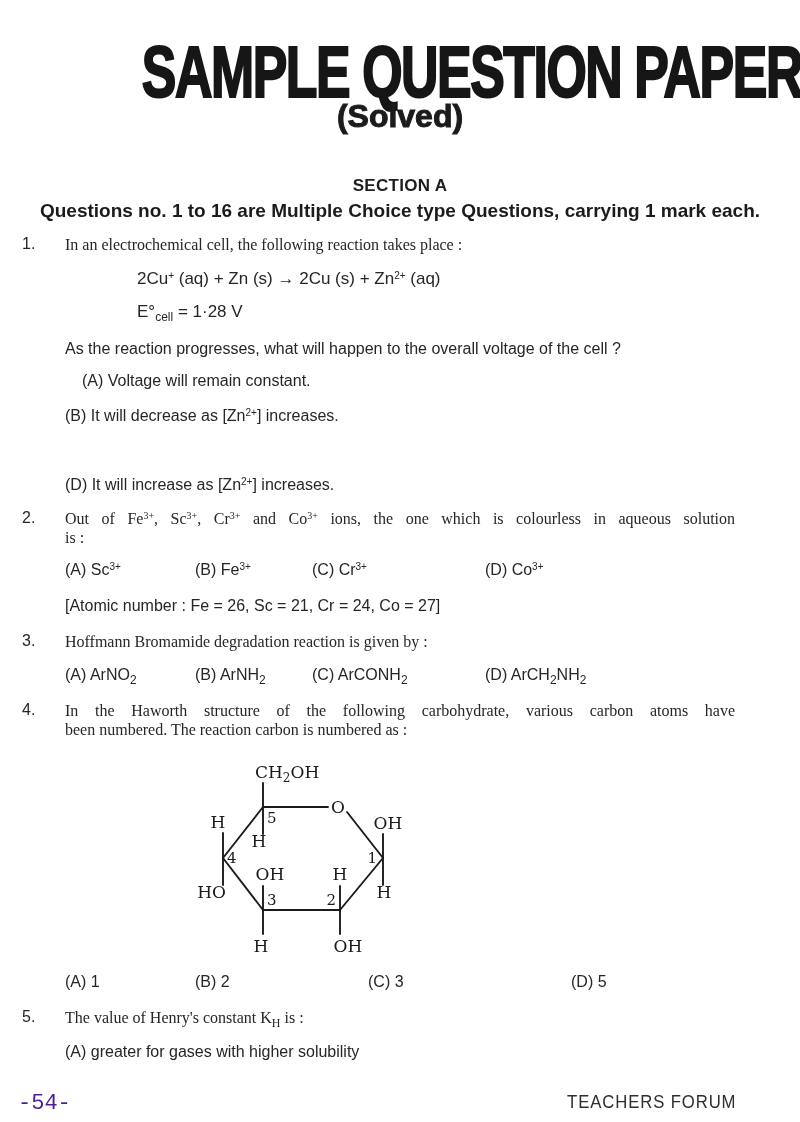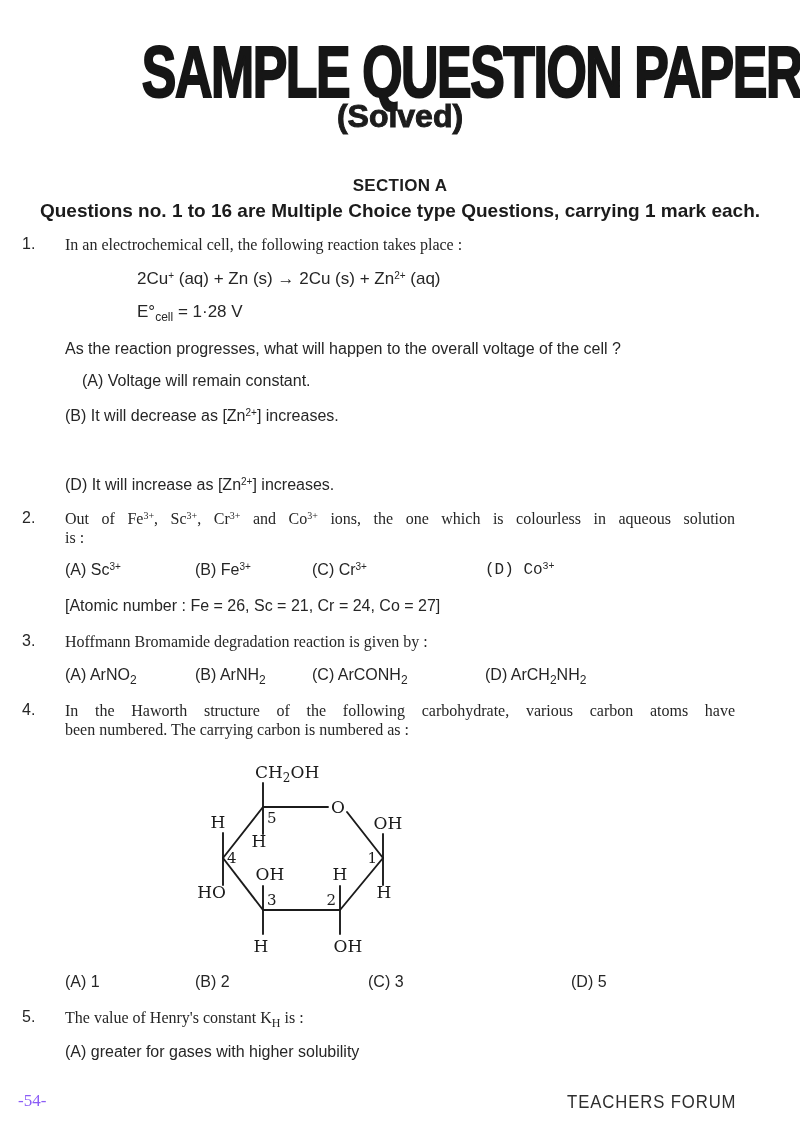--- a/index.html
+++ b/index.html
@@ -23,21 +23,21 @@
   .q{left:0;width:800px;}
   .qnum{position:absolute;left:22px;top:0;font-size:16px;}
   .qbody{position:absolute;left:65px;top:0;width:670px;font-size:16px;line-height:19px;font-family:Liberation Serif, serif;}
   .para{font-size:16px;line-height:19px;}
   .eq{font-size:17px;}
   .jline{display:block;width:670px;text-align:justify;text-align-last:justify;white-space:nowrap;}
   .optrow{left:65px;width:700px;height:24px;}
   .optrow span{position:absolute;top:0;font-size:16px;}
   sup{font-size:10px;line-height:0;vertical-align:5px;}
   sub{font-size:12px;line-height:0;vertical-align:-4px;}
-  .footer-num{font-family:Liberation Serif, serif;font-size:17px;color:#8b5cf6;}
+  .footer-num{font-family:Liberation Mono, monospace;font-size:22px;color:#4c1d95;}
   .brand-text{
     display:inline-block;font-size:19px;letter-spacing:1px;color:#2e2e2e;
     transform:scaleX(0.88);transform-origin:right center;white-space:nowrap;
   }
   svg text{font-family:"DejaVu Serif","Liberation Serif",serif;}
 </style>
 </head>
 <body>
 
 <div class="page">
@@ -66,40 +66,40 @@
     <span class="qnum">2.</span>
     <div class="qbody">
       <span class="jline">Out of Fe<sup>3+</sup>, Sc<sup>3+</sup>, Cr<sup>3+</sup> and Co<sup>3+</sup> ions, the one which is colourless in aqueous solution</span>
       <span>is :</span>
     </div>
   </div>
   <div class="abs optrow" style="top:561px;">
     <span style="left:0;">(A) Sc<sup>3+</sup></span>
     <span style="left:130px;">(B) Fe<sup>3+</sup></span>
     <span style="left:247px;">(C) Cr<sup>3+</sup></span>
-    <span style="left:420px;font-family:Liberation Mono, monospace;">(D) Co<sup>3+</sup></span>
+    <span style="left:420px;">(D) Co<sup>3+</sup></span>
   </div>
   <div class="abs para" style="top:596px;left:65px;">[Atomic number : Fe = 26, Sc = 21, Cr = 24, Co = 27]</div>
 
   <div class="abs q" style="top:632px;">
     <span class="qnum">3.</span>
     <div class="qbody">Hoffmann Bromamide degradation reaction is given by :</div>
   </div>
   <div class="abs optrow" style="top:666px;">
     <span style="left:0;">(A) ArNO<sub>2</sub></span>
     <span style="left:130px;">(B) ArNH<sub>2</sub></span>
     <span style="left:247px;">(C) ArCONH<sub>2</sub></span>
     <span style="left:420px;">(D) ArCH<sub>2</sub>NH<sub>2</sub></span>
   </div>
 
   <div class="abs q" style="top:701px;">
     <span class="qnum">4.</span>
     <div class="qbody">
       <span class="jline">In the Haworth structure of the following carbohydrate, various carbon atoms have</span>
-      <span>been numbered. The carrying carbon is numbered as :</span>
+      <span>been numbered. The reaction carbon is numbered as :</span>
     </div>
   </div>
 
   <svg class="abs" style="top:755px;left:180px;" width="280" height="210" viewBox="0 0 280 210">
     <g stroke="#1b1b1b" stroke-width="1.9" fill="none" stroke-linecap="round">
       <line x1="83" y1="28" x2="83" y2="52"></line>
       <line x1="83" y1="52" x2="148" y2="52"></line>
       <line x1="167" y1="57" x2="203" y2="103"></line>
       <line x1="203" y1="103" x2="160" y2="155"></line>
       <line x1="160" y1="155" x2="83" y2="155"></line>

